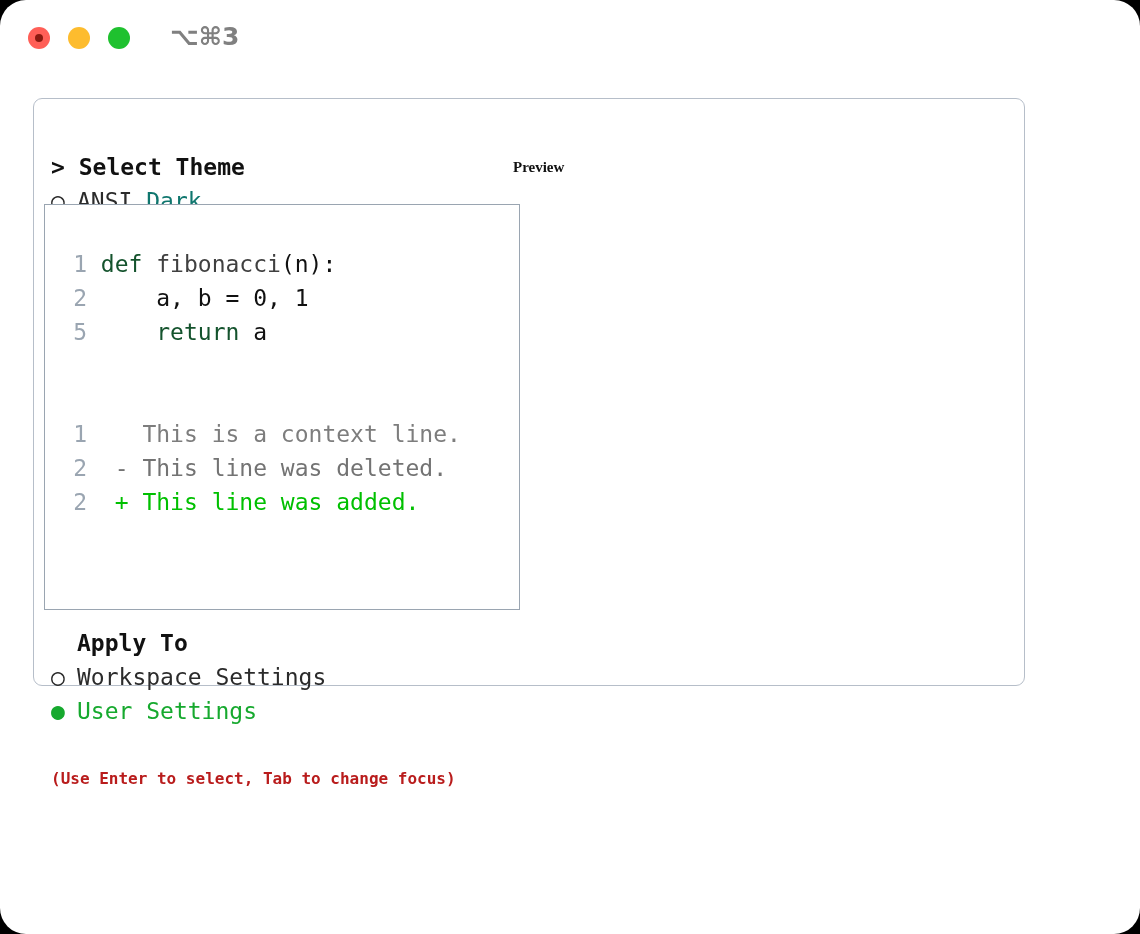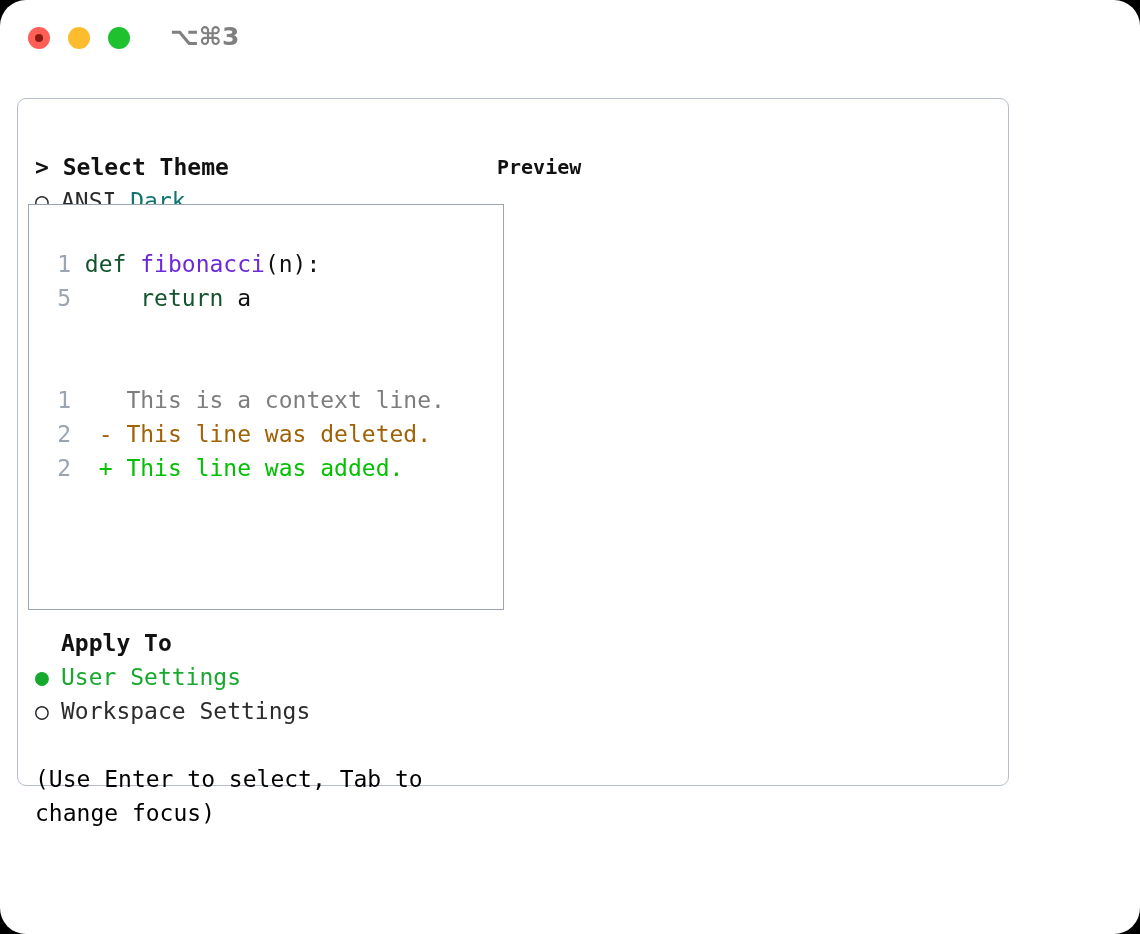--- a/index.html
+++ b/index.html
@@ -54,24 +54,24 @@
     font-size: 25px;
     font-weight: bold;
     color: #808080;
     letter-spacing: 0px;
     font-family: "DejaVu Sans", sans-serif;
   }
 
   
   .panel {
     position: absolute;
-    left: 17px;
+    left: 33px;
     top: 98px;
     width: 992px;
-    height: 688px;
+    height: 588px;
     border: 1.6px solid #b6bec9;
     border-radius: 9px;
     background: #ffffff;
     box-sizing: border-box;
   }
 
   
   .left-col {
     position: absolute;
     left: 17px;
@@ -96,37 +96,39 @@
   .row.selected { color: #16a92e; }
   .row.selected .marker { color: #16a92e; }
   .suffix { color: #0f766e; }
   .section-head {
     color: #111111;
     font-weight: bold;
   }
   .spacer { height: 34px; }
   .hint {
     margin-top: 34px;
-    font-size: 23px;
-    line-height: 34px;
-    color: #000000;
+    font-size: 16px;
+    line-height: 34px;
+    color: #b91c1c;
     width: 405px;
+    font-weight: bold;
   }
 
   
   .right-col {
     position: absolute;
     left: 479px;
     top: 51px;
   }
   .preview-title {
-    font-size: 20px;
+    font-size: 15px;
     line-height: 34px;
     font-weight: bold;
     color: #111111;
+    font-family: Liberation Serif, serif;
   }
   .preview-box {
     position: absolute;
     left: 10px;
     top: 105px;
     width: 476px;
     height: 406px;
     border: 1.6px solid #9aa5b1;
     background: #ffffff;
     box-sizing: border-box;
@@ -143,24 +145,24 @@
     white-space: pre;
     font-size: 23px;
   }
   .ln {
     display: inline-block;
     width: 26px;
     text-align: right;
     color: #9aa5b1;
   }
   .kw  { color: #14532d; }
-  .fn  { color: #6d28d9; }
+  .fn  { color: #404040; }
   .pl  { color: #111111; }
   .ctx { color: #7d7d7d; margin-top: 10px; }
-  .del { color: #a16207; }
+  .del { color: #737373; }
   .add { color: #00c000; }
   .blank-line { height: 34px; }
 </style>
 </head>
 <body>
 
 <div class="screen">
 
   <div class="titlebar">
     <div class="dot dot-red"></div>
@@ -197,36 +199,37 @@
       <div class="row"><span class="marker">○</span><span>GitHub Light</span><span class="suffix"> <span>Light</span></span></div>
 
       <div class="row"><span class="marker">○</span><span>Google Code</span><span class="suffix"> <span>Light</span></span></div>
 
       <div class="row"><span class="marker">○</span><span>XCode</span><span class="suffix"> <span>Light</span></span></div>
 
       <div class="spacer"></div>
 
       <div class="row section-head"><span class="marker"></span><span>Apply To</span></div>
 
+      <div class="row"><span class="marker">○</span><span>Workspace Settings</span></div>
+
       <div class="row selected"><span class="marker">●</span><span>User Settings</span></div>
-
-      <div class="row"><span class="marker">○</span><span>Workspace Settings</span></div>
 
       <div class="hint">(Use Enter to select, Tab to change focus)</div>
     </div>
 
     <div class="right-col">
       <div class="preview-title">Preview</div>
     </div>
 
     <div class="preview-box">
       <div class="code-area">
 
         <div class="code-line"><span class="ln">1</span> <span class="kw">def</span><span class="pl"> </span><span class="fn">fibonacci</span><span class="pl">(n):</span></div>
 
+        <div class="code-line"><span class="ln">2</span> <span class="pl">    a, b = 0, 1</span></div>
 
 
 
         <div class="code-line"><span class="ln">5</span> <span class="pl">    </span><span class="kw">return</span><span class="pl"> a</span></div>
 
         <div class="blank-line"></div>
         <div class="blank-line"></div>
 
         <div class="code-line"><span class="ln">1</span> <span class="ctx">   This is a context line.</span></div>
 

